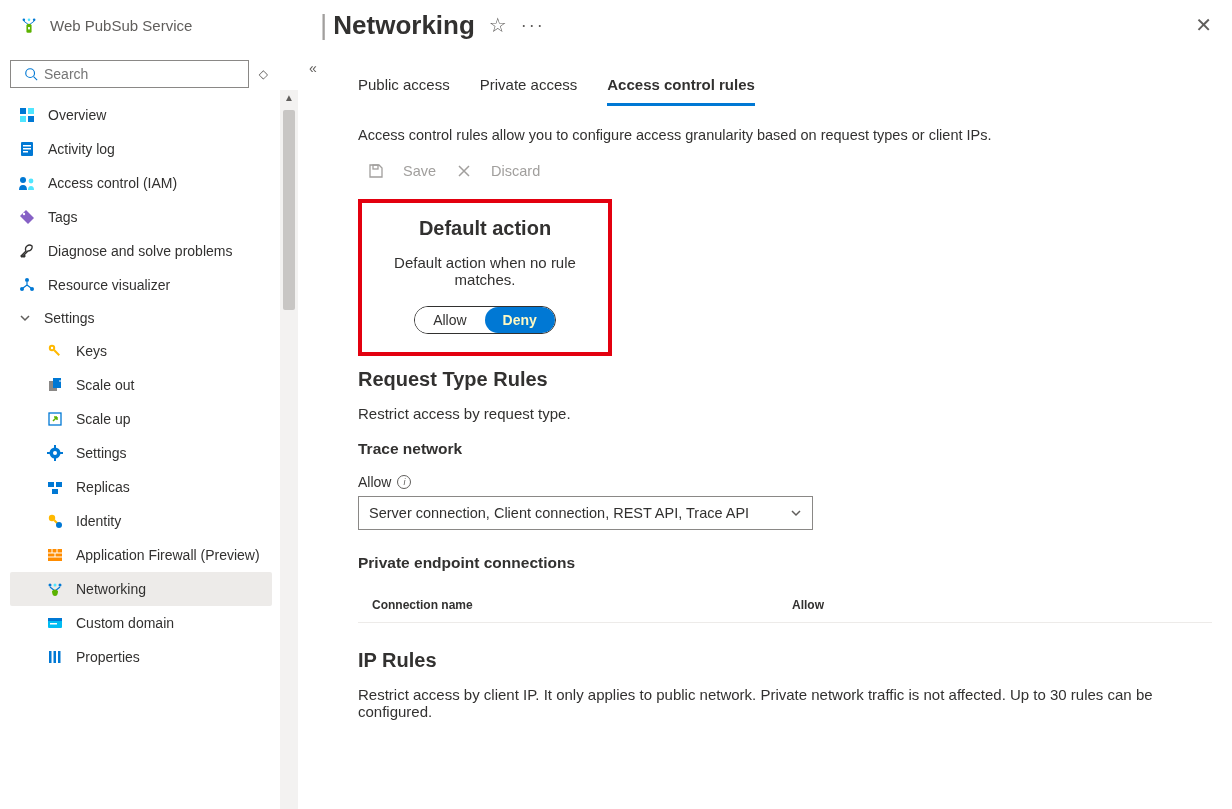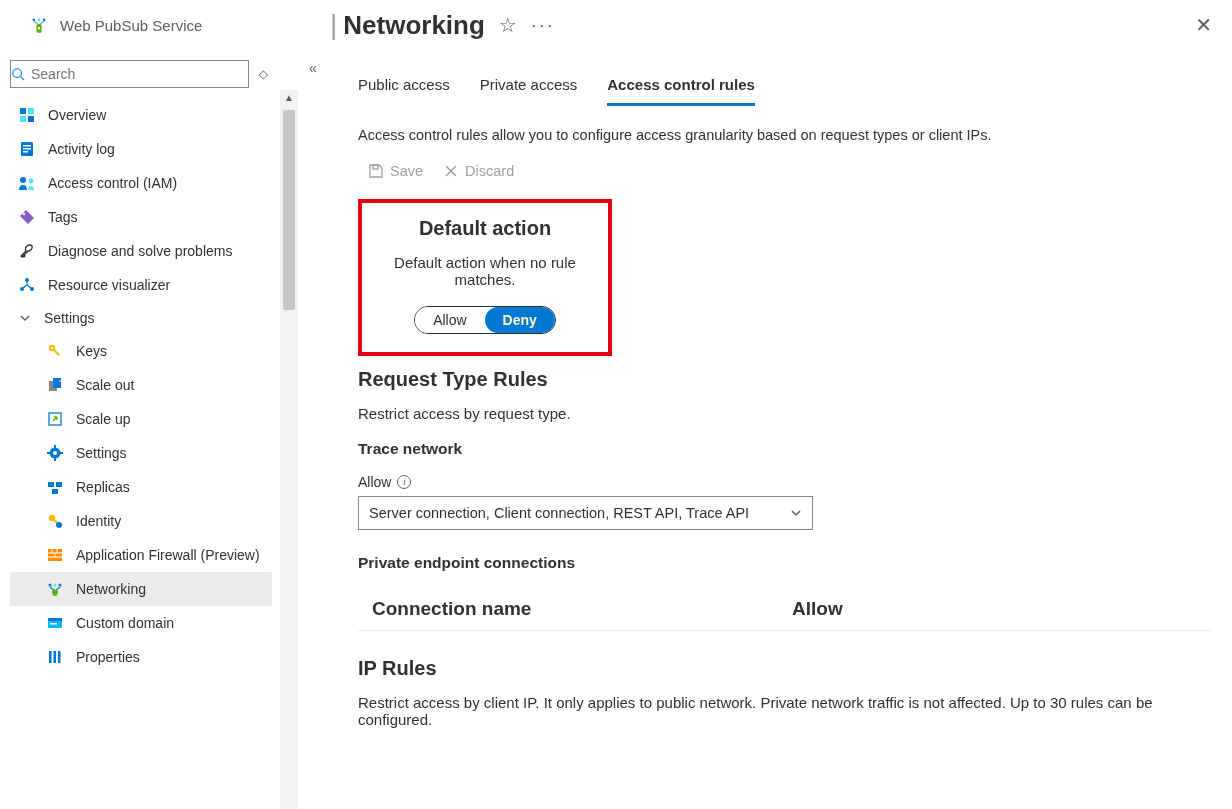--- a/index.html
+++ b/index.html
@@ -11,21 +11,20 @@
     width: 1232px;
     height: 809px;
     overflow: hidden;
     display: flex;
     flex-direction: column;
   }
   .top-row {
     display: flex;
     height: 50px;
     align-items: center;
-    margin-left: 10px;
   }
   .brand {
     display: flex;
     align-items: center;
     gap: 12px;
     padding-left: 20px;
     width: 320px;
   }
   .brand-text { font-size: 15px; color: #605e5c; }
   .page-head {
@@ -59,21 +58,21 @@
     overflow-y: auto;
     flex-shrink: 0;
   }
   .search-row { display: flex; align-items: center; gap: 6px; margin-bottom: 10px; }
   .search-box {
     flex: 1;
     border: 1px solid #8a8886;
     height: 28px;
     display: flex;
     align-items: center;
-    padding: 0 0;
+    padding: 0 13px;
     gap: 6px;
     color: #605e5c;
   }
   .search-box input { border: none; outline: none; flex: 1; font-size: 14px; color: #323130; }
   .exp-icon { color: #605e5c; font-size: 12px; cursor: pointer; padding: 4px; }
   .nav-item {
     display: flex;
     align-items: center;
     gap: 12px;
     padding: 8px 8px;
@@ -108,21 +107,21 @@
   .main {
     flex: 1;
     padding: 20px 20px 20px 30px;
     overflow-y: auto;
   }
   .tabs { display: flex; gap: 30px; border-bottom: 1px solid transparent; margin-bottom: 20px; }
   .tab { padding: 6px 0 10px; font-size: 15px; color: #323130; cursor: pointer; border-bottom: 3px solid transparent; }
   .tab.active { border-bottom-color: #0078d4; font-weight: 600; }
   .desc { font-size: 14.5px; color: #323130; margin-bottom: 20px; }
   .toolbar { display: flex; gap: 20px; margin-bottom: 20px; padding-left: 10px; }
-  .toolbar-btn { display: flex; align-items: center; gap: 6px; color: #a19f9d; cursor: pointer; font-size: 14.5px; }
+  .toolbar-btn { display: flex; align-items: center; gap: 19px; color: #a19f9d; cursor: pointer; font-size: 14.5px; }
   .section { margin-bottom: 26px; }
   .highlight-box { border: 4px solid #e3000f; padding: 14px 14px 18px; margin-bottom: 12px; width: 254px; text-align: center; }
   .h-primary { font-size: 20px; font-weight: 600; margin-bottom: 14px; }
   .h-sub { font-size: 15px; color: #323130; margin-bottom: 18px; }
   .toggle {
     display: inline-flex;
     border: 1px solid #323130;
     border-radius: 16px;
     overflow: hidden;
     height: 28px;
@@ -149,21 +148,21 @@
     justify-content: space-between;
     padding: 0 10px;
     font-size: 14.5px;
     cursor: pointer;
     margin-bottom: 24px;
   }
   .table-head {
     display: flex;
     padding: 10px 14px;
     font-weight: 600;
-    font-size: 19px;
+    font-size: 12px;
     border-bottom: 1px solid #edebe9;
     margin-bottom: 24px;
   }
   .col-a { width: 420px; }
 </style>
 </head>
 <body>
 
 <div class="top-row">
   <div class="brand">

